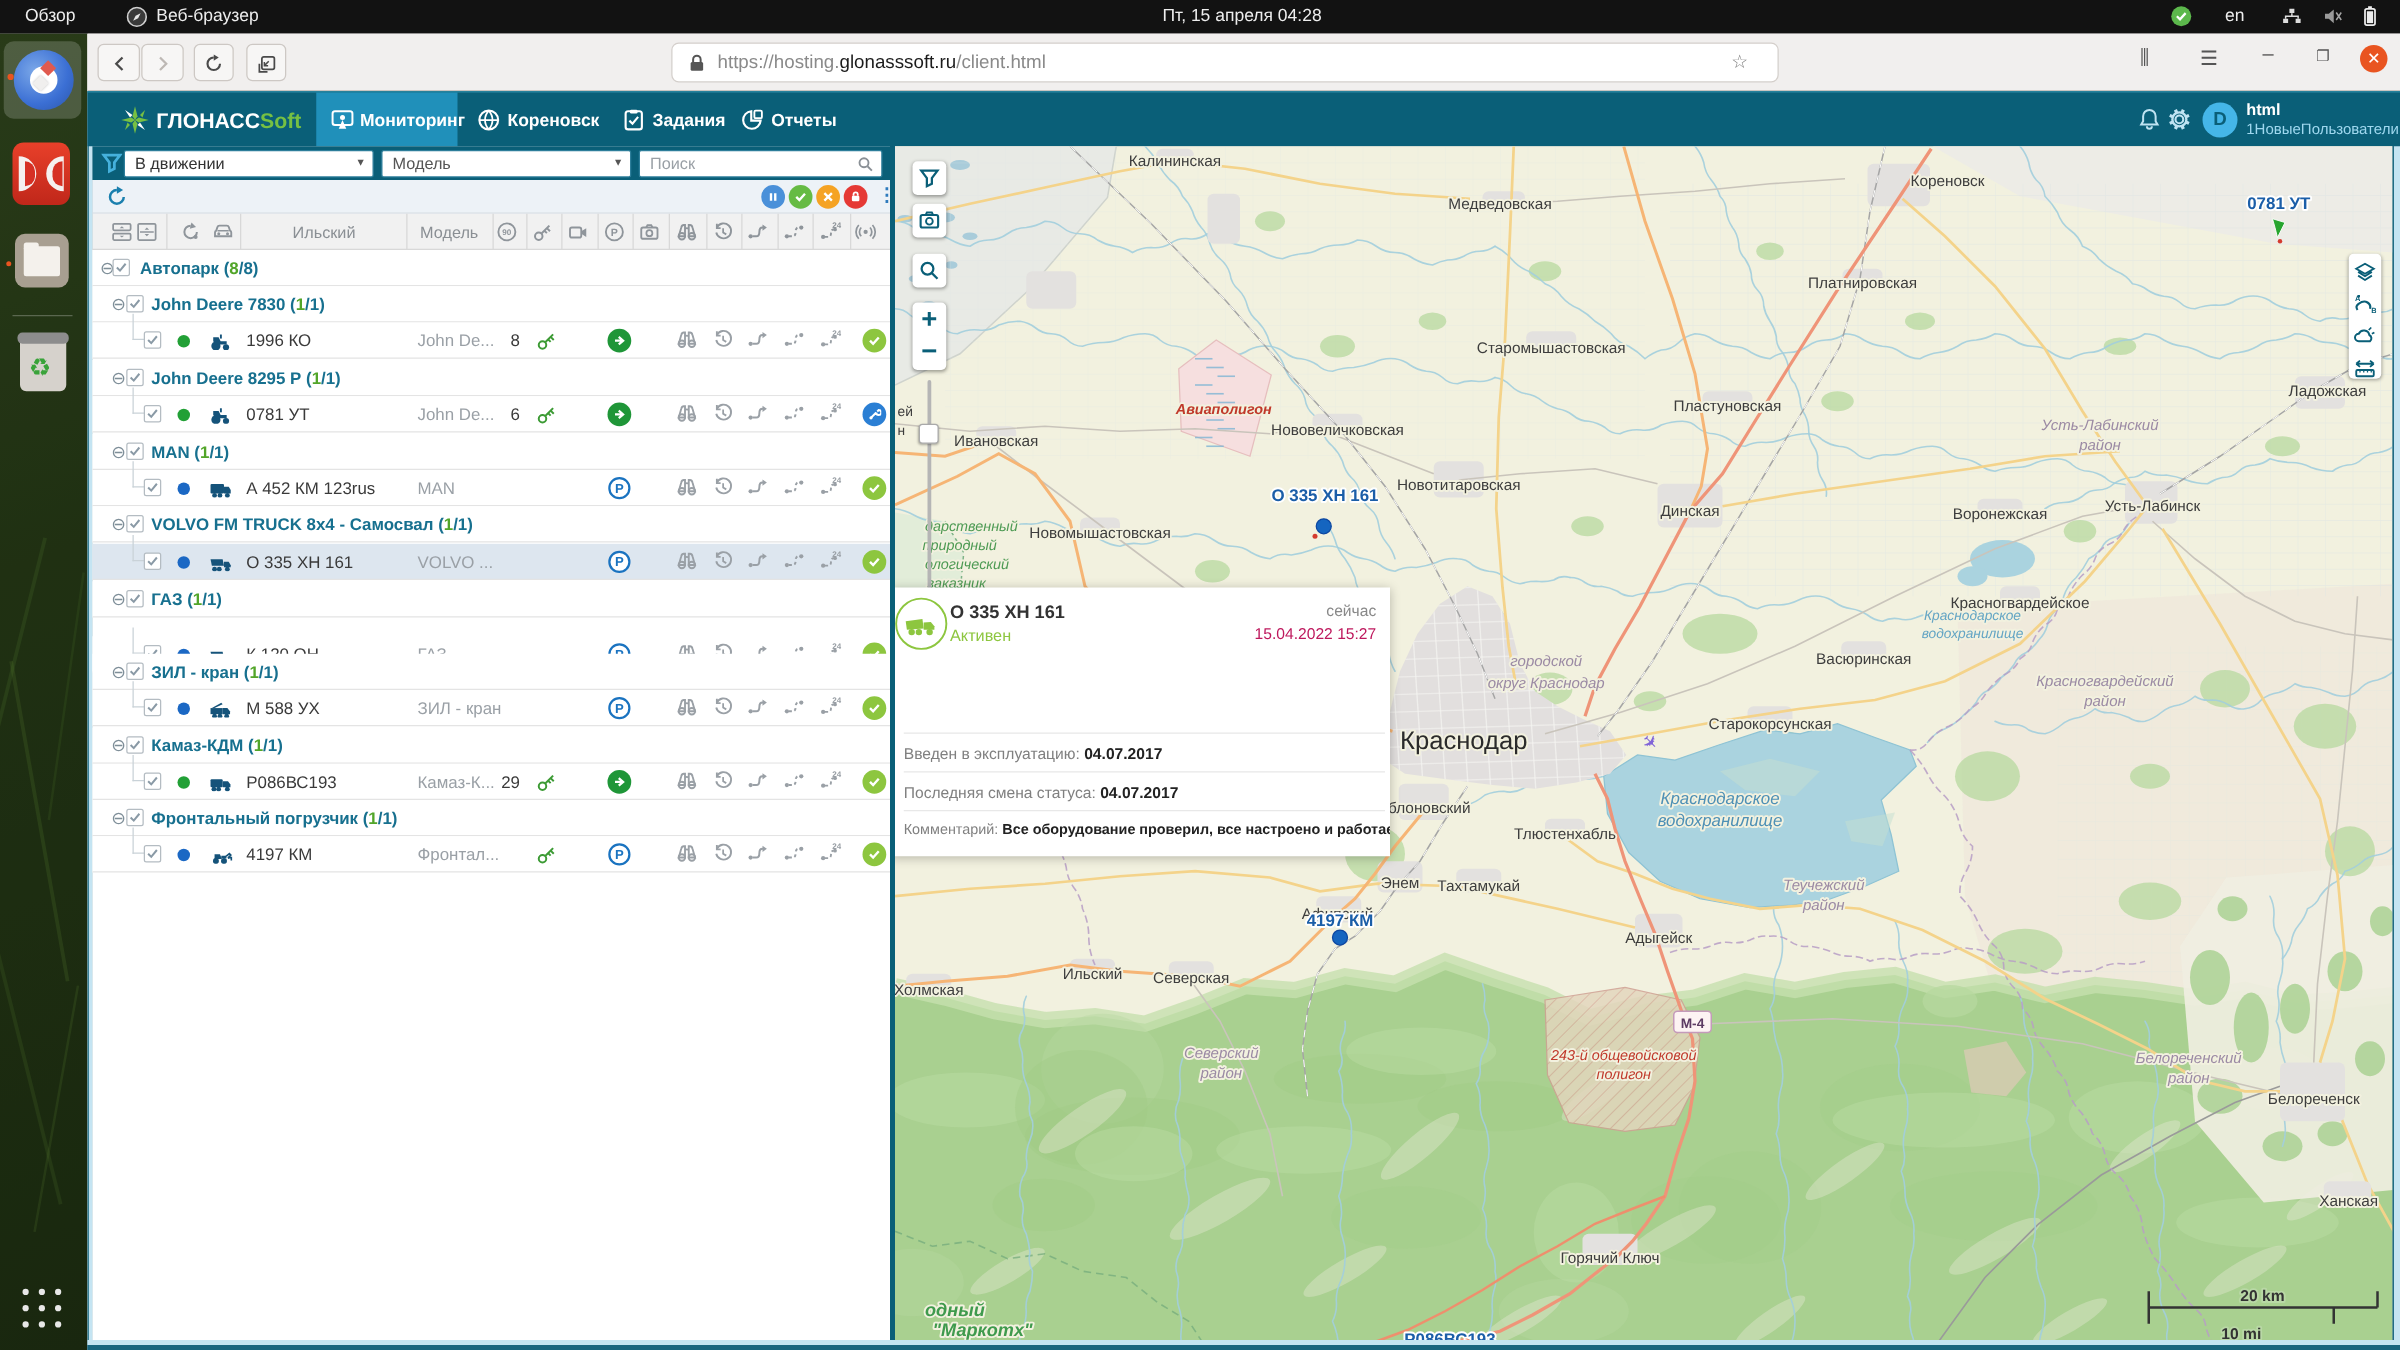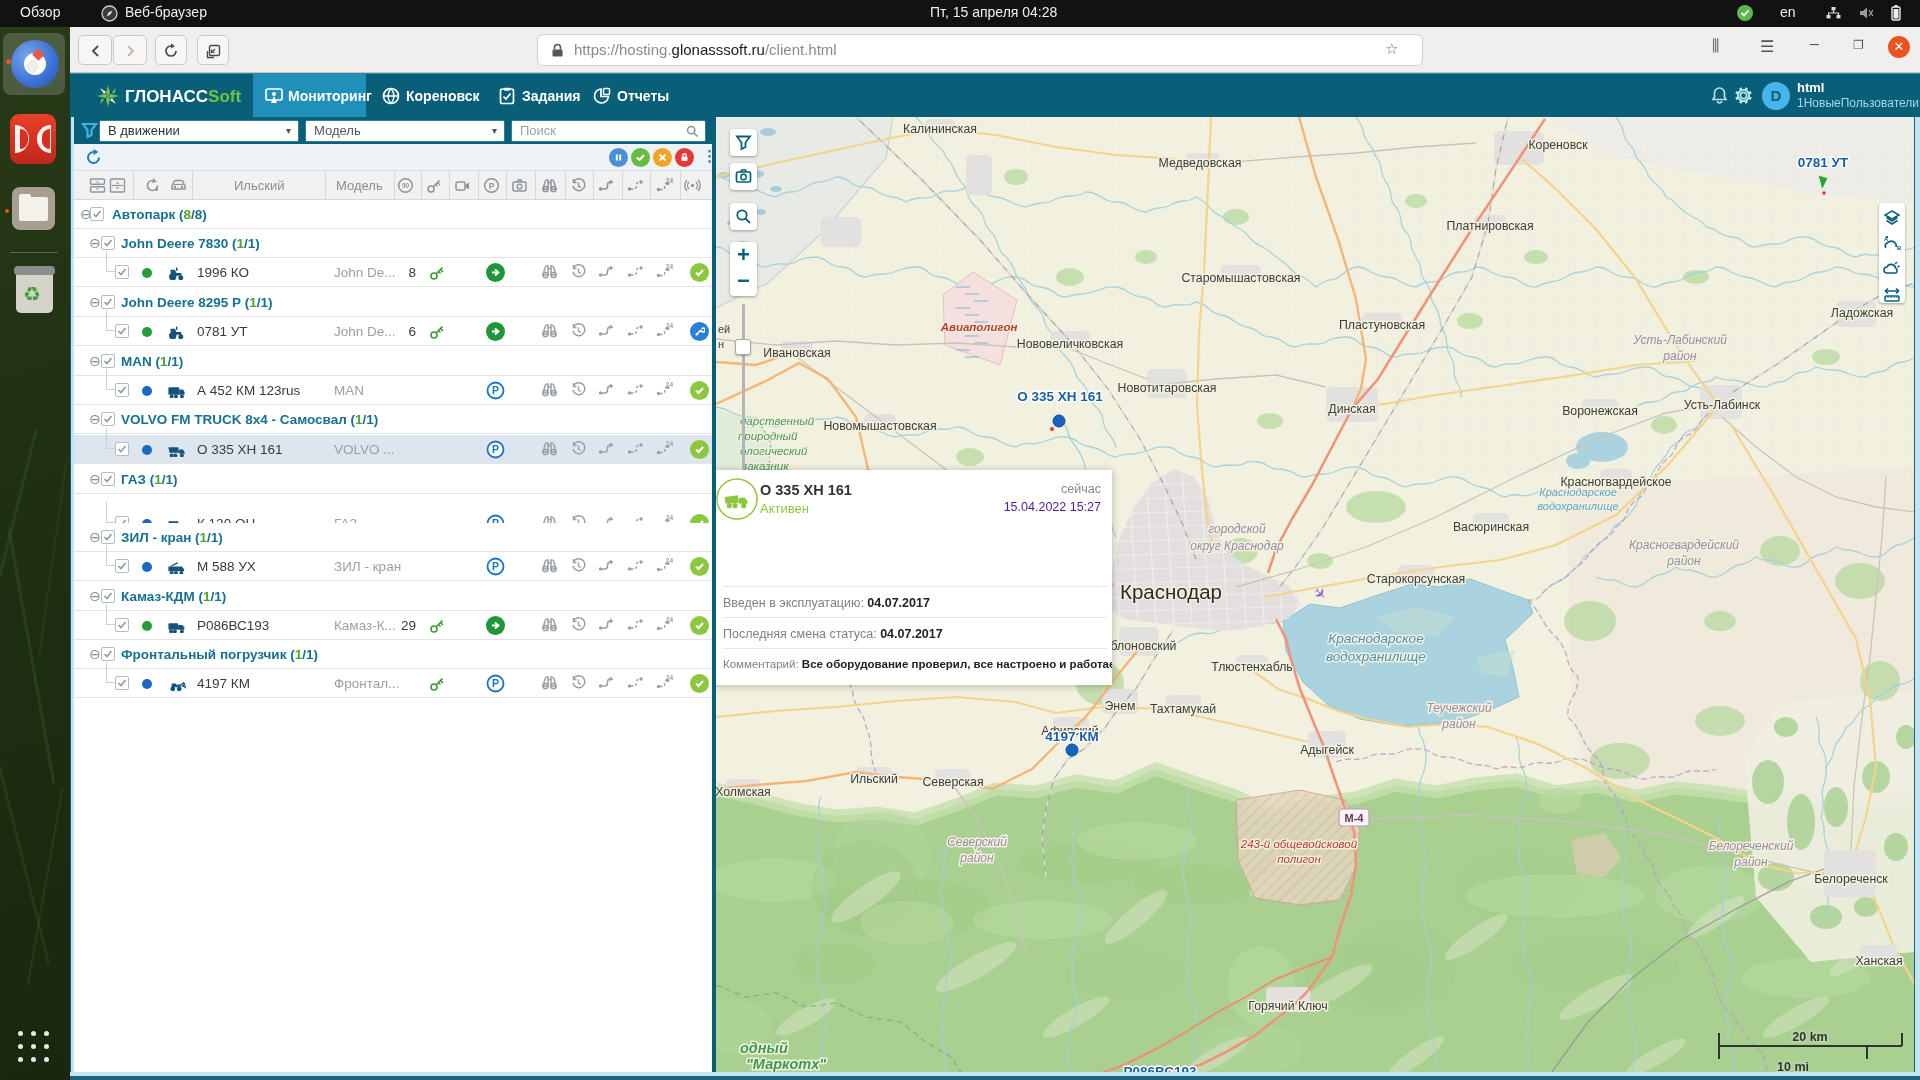--- a/index.html
+++ b/index.html
@@ -1214,21 +1214,21 @@
               <path d="M10,21 L24,19 L25,27 L11,28 Z"></path>
               <path d="M25,22 L31,21.5 L34,25 L34,28 L25,28 Z"></path>
               <circle cx="15" cy="30" r="2.7"></circle>
               <circle cx="21" cy="30" r="2.7"></circle>
               <circle cx="30" cy="30" r="2.7"></circle>
             </g>
         </svg>
         <span class="abs" style="left:47px;top:12px;font-size:14.5px;font-weight:bold;color:#333">О 335 ХН 161</span>
         <span class="abs" style="left:47px;top:31px;font-size:13px;color:#8dc63f">Активен</span>
         <span class="abs" style="right:11px;top:12px;font-size:12.5px;color:#888">сейчас</span>
-        <span class="abs" style="right:11px;top:30px;font-size:12.5px;color:#4c1d95">15.04.2022 15:27</span>
+        <span class="abs" style="right:11px;top:30px;font-size:12.5px;color:#be185d">15.04.2022 15:27</span>
         <div class="row" style="top:116px">Введен в эксплуатацию: <b>04.07.2017</b></div>
         <div class="row" style="top:147px">Последняя смена статуса: <b>04.07.2017</b></div>
         <div class="row" style="top:178px;font-size:11.5px">Комментарий: <b>Все оборудование проверил, все настроено и работает</b></div>
       </div>
     </div>
     <div class="abs" style="left:642px;top:44px;width:4px;height:963px;background:#0a5f78"></div>
     <div class="abs" style="left:1845px;top:44px;width:5px;height:956px;background:#c4e4f2"></div>
       <div class="abs" style="left:1844px;top:44px;width:1px;height:956px;background:#19657f"></div>
     <div class="abs" style="left:0px;top:999px;width:1850px;height:4px;background:#c4e4f2"></div>
       <div class="abs" style="left:0px;top:1003px;width:1850px;height:4px;background:#19657f"></div>

